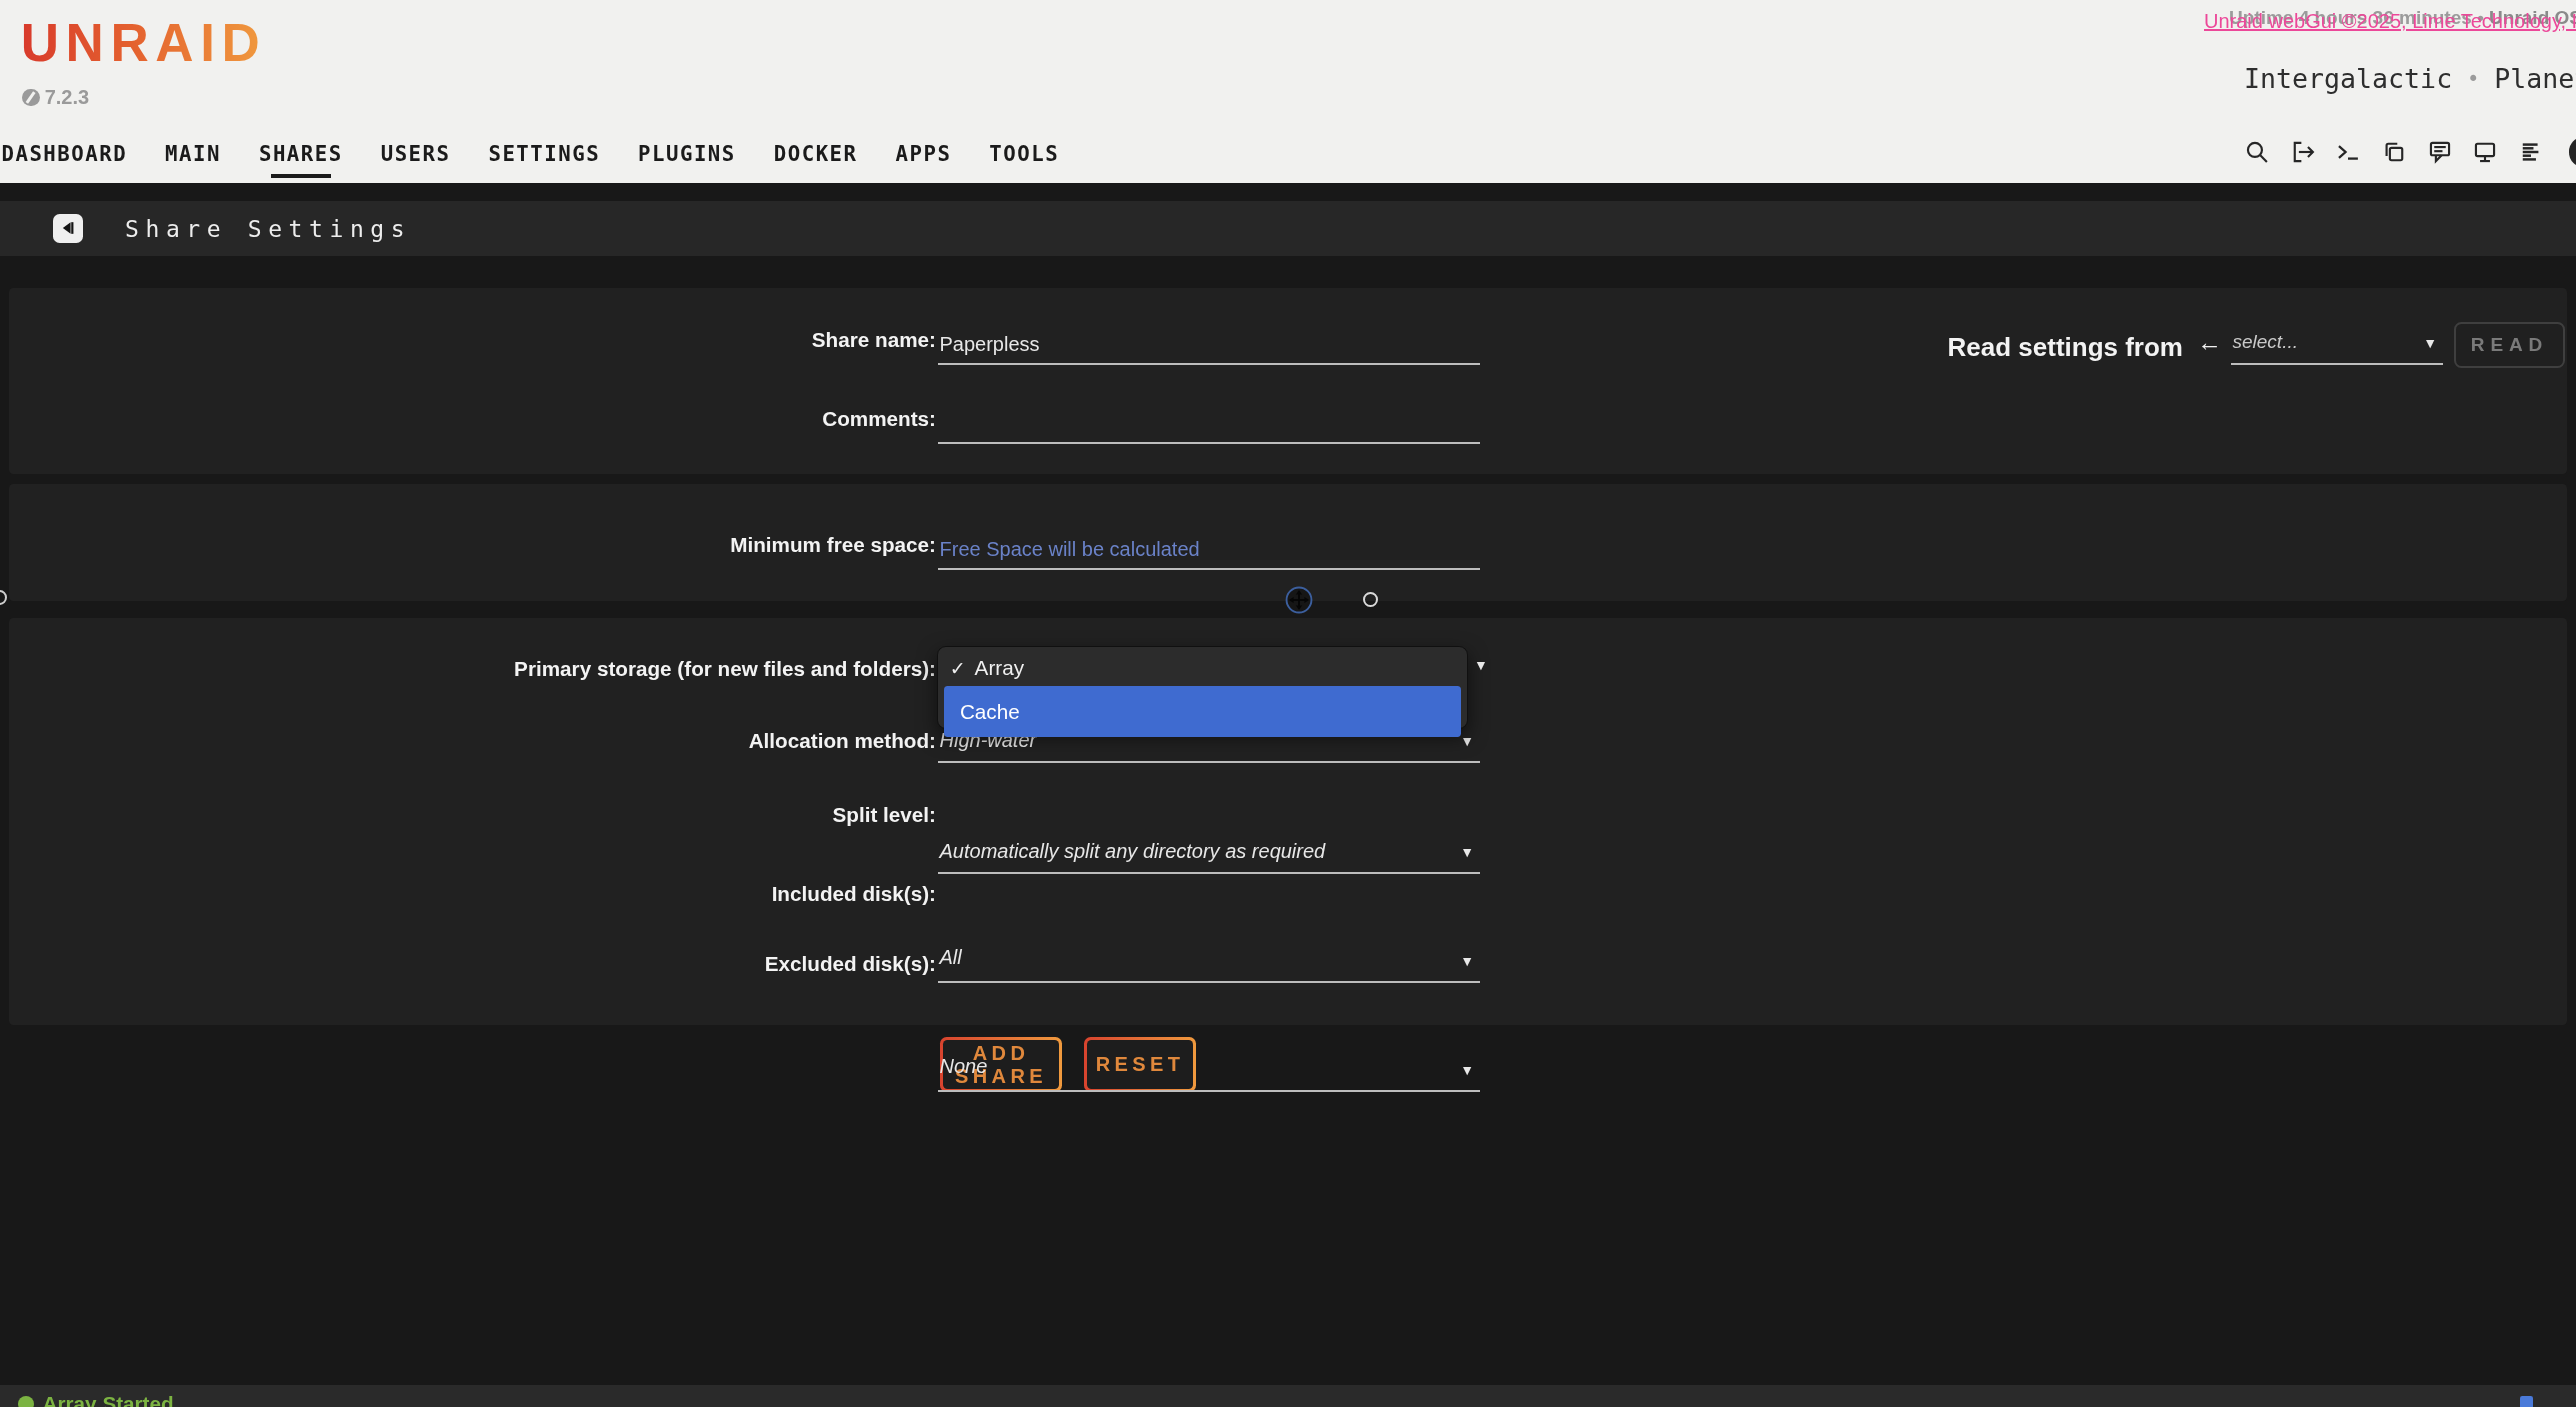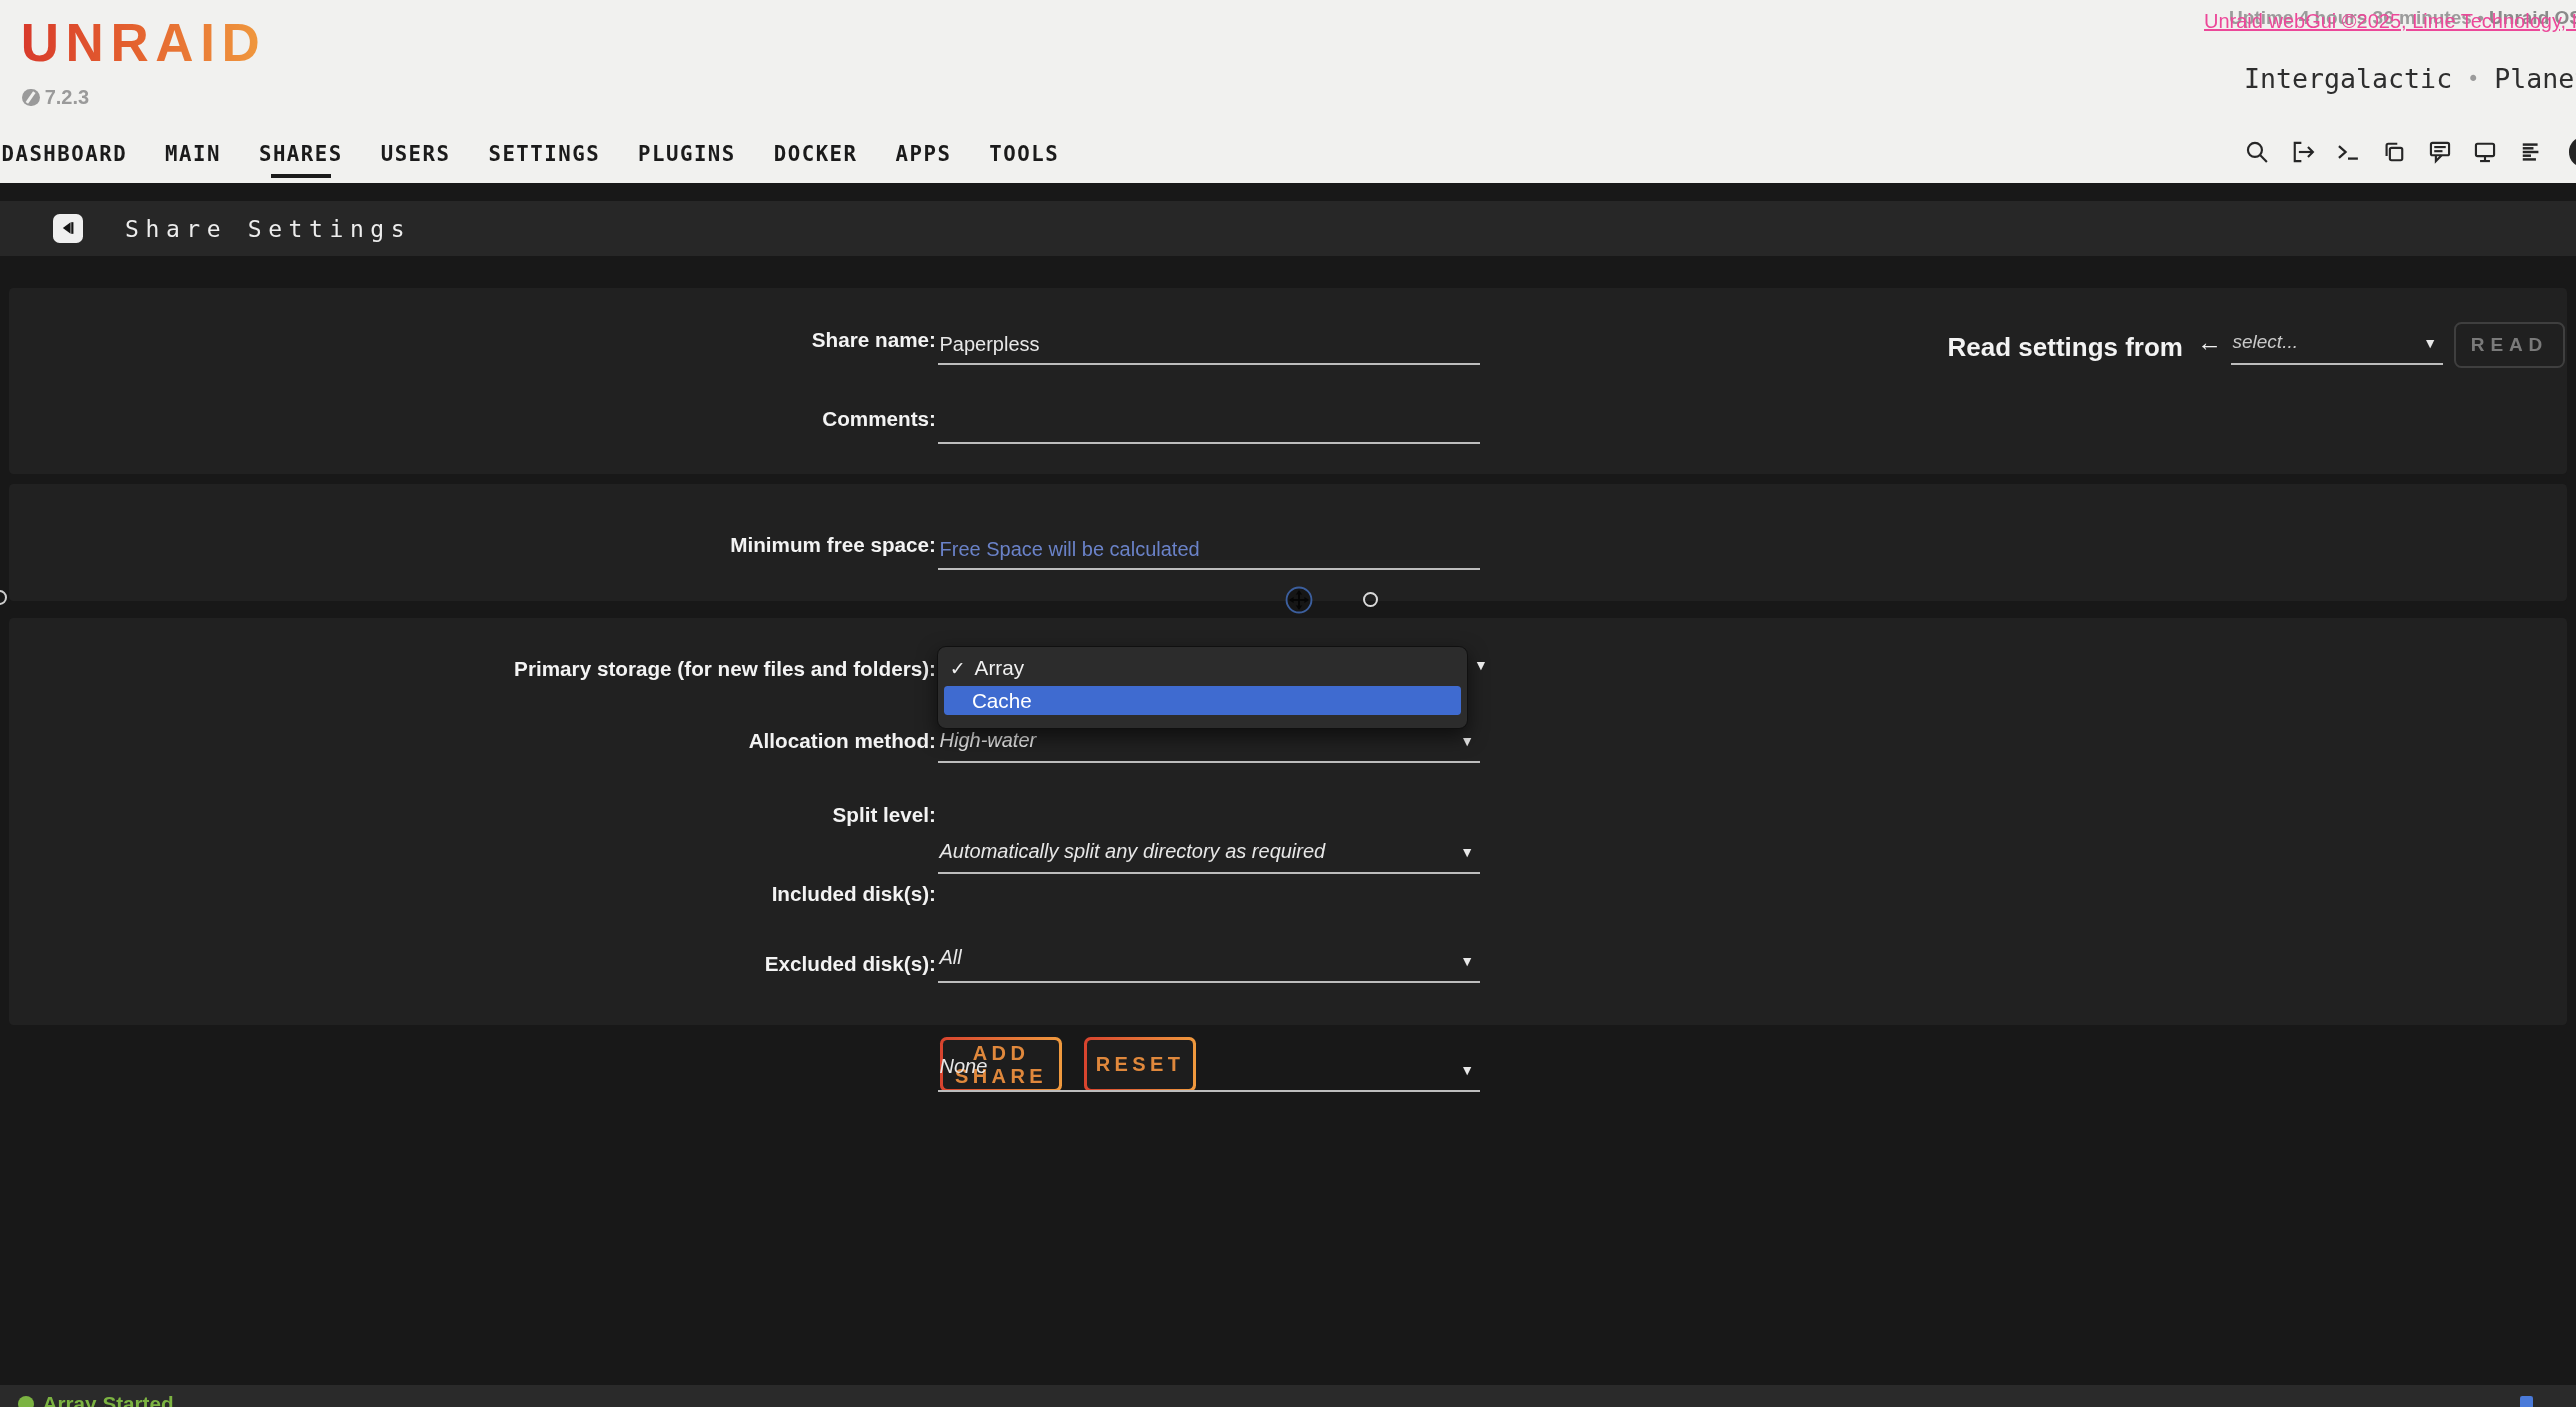--- a/index.html
+++ b/index.html
@@ -66,21 +66,21 @@
             font-size:19px;letter-spacing:5.9px;display:flex;align-items:center;justify-content:center;cursor:pointer;
             font-family:"Liberation Sans",sans-serif;}
 
   
   .dd-panel{position:absolute;left:937px;top:646px;width:531px;height:83px;background:#2c2c2c;
             border:1.5px solid #101010;border-radius:8.9px;box-shadow:0 7.4px 19px rgba(0,0,0,.55);
             z-index:5;box-sizing:border-box;padding-top:3.7px;}
   .dd-opt{height:35px;display:flex;align-items:center;font-size:20.7px;color:#f0f0f0;cursor:pointer;}
   .dd-opt.plain{padding-left:11.8px;}
   .dd-check{margin-right:8.9px;font-size:19px;}
-  .dd-opt.hl{margin:0.7px 5.9px 0;padding-left:28px;height:29px;background:#3f6bd0;border-radius:3.7px;color:#ffffff;}
+  .dd-opt.hl{margin:0.7px 5.9px 0;padding-left:16px;height:51px;background:#3f6bd0;border-radius:3.7px;color:#ffffff;}
   .ps-caret{position:absolute;left:1474px;top:657px;font-size:14px;color:#e8e8e8;z-index:6;}
 
   
   .gbtn{position:absolute;top:1037px;height:55px;border-radius:6.6px;padding:3px;box-sizing:border-box;
         background:linear-gradient(90deg,#d8432e,#f09a3e);border:none;cursor:pointer;}
   .gbtn .inner{width:100%;height:100%;border-radius:4.4px;background:#1d1d1d;display:flex;align-items:center;
         justify-content:center;color:#e0883c;font-weight:bold;font-size:20px;letter-spacing:4.4px;
         font-family:"Liberation Sans",sans-serif;}
   .btn-add{left:940px;width:122px;}
   .btn-reset{left:1084px;width:112px;}

